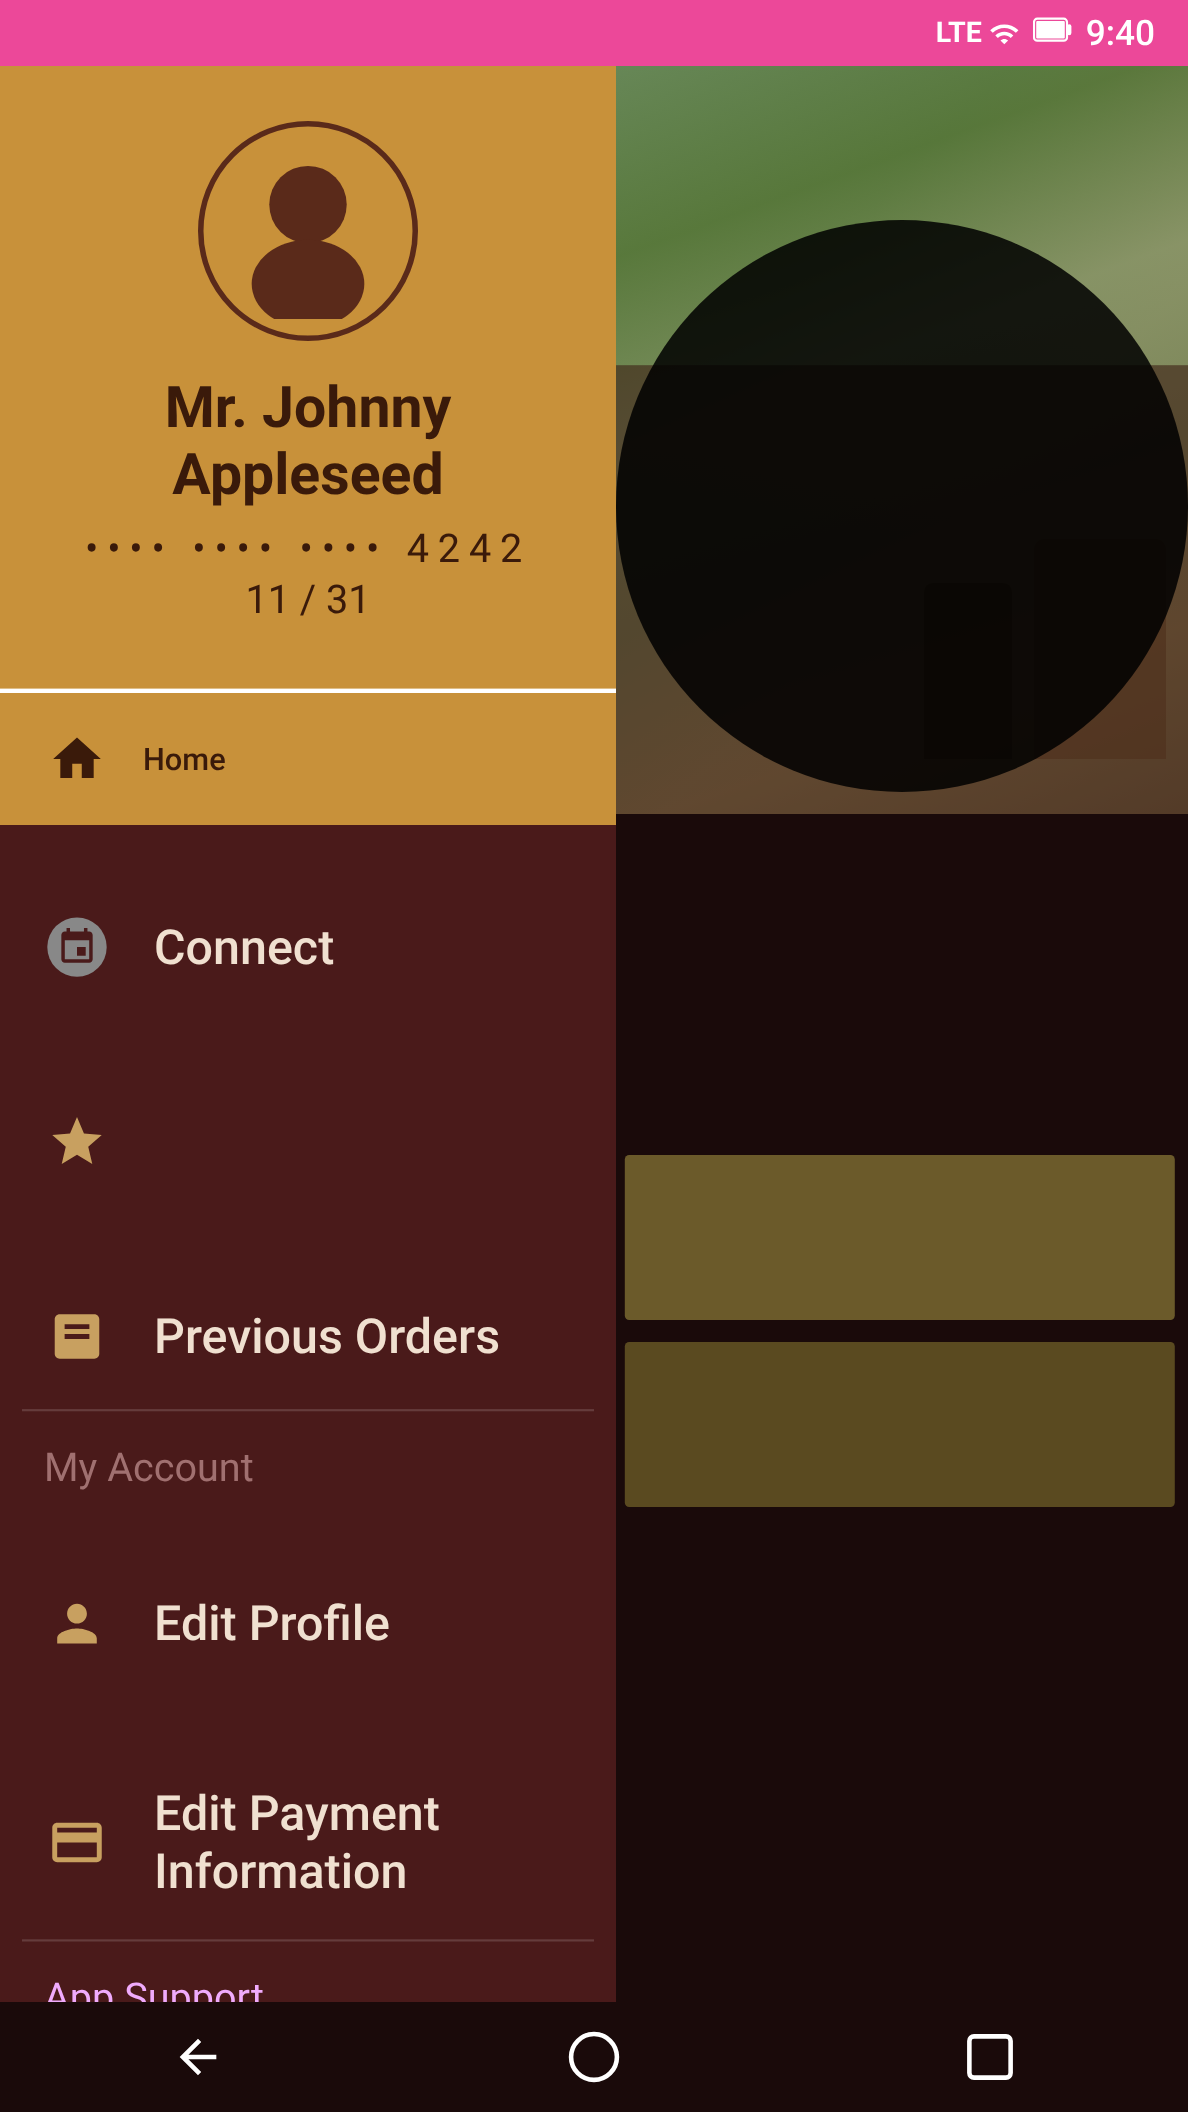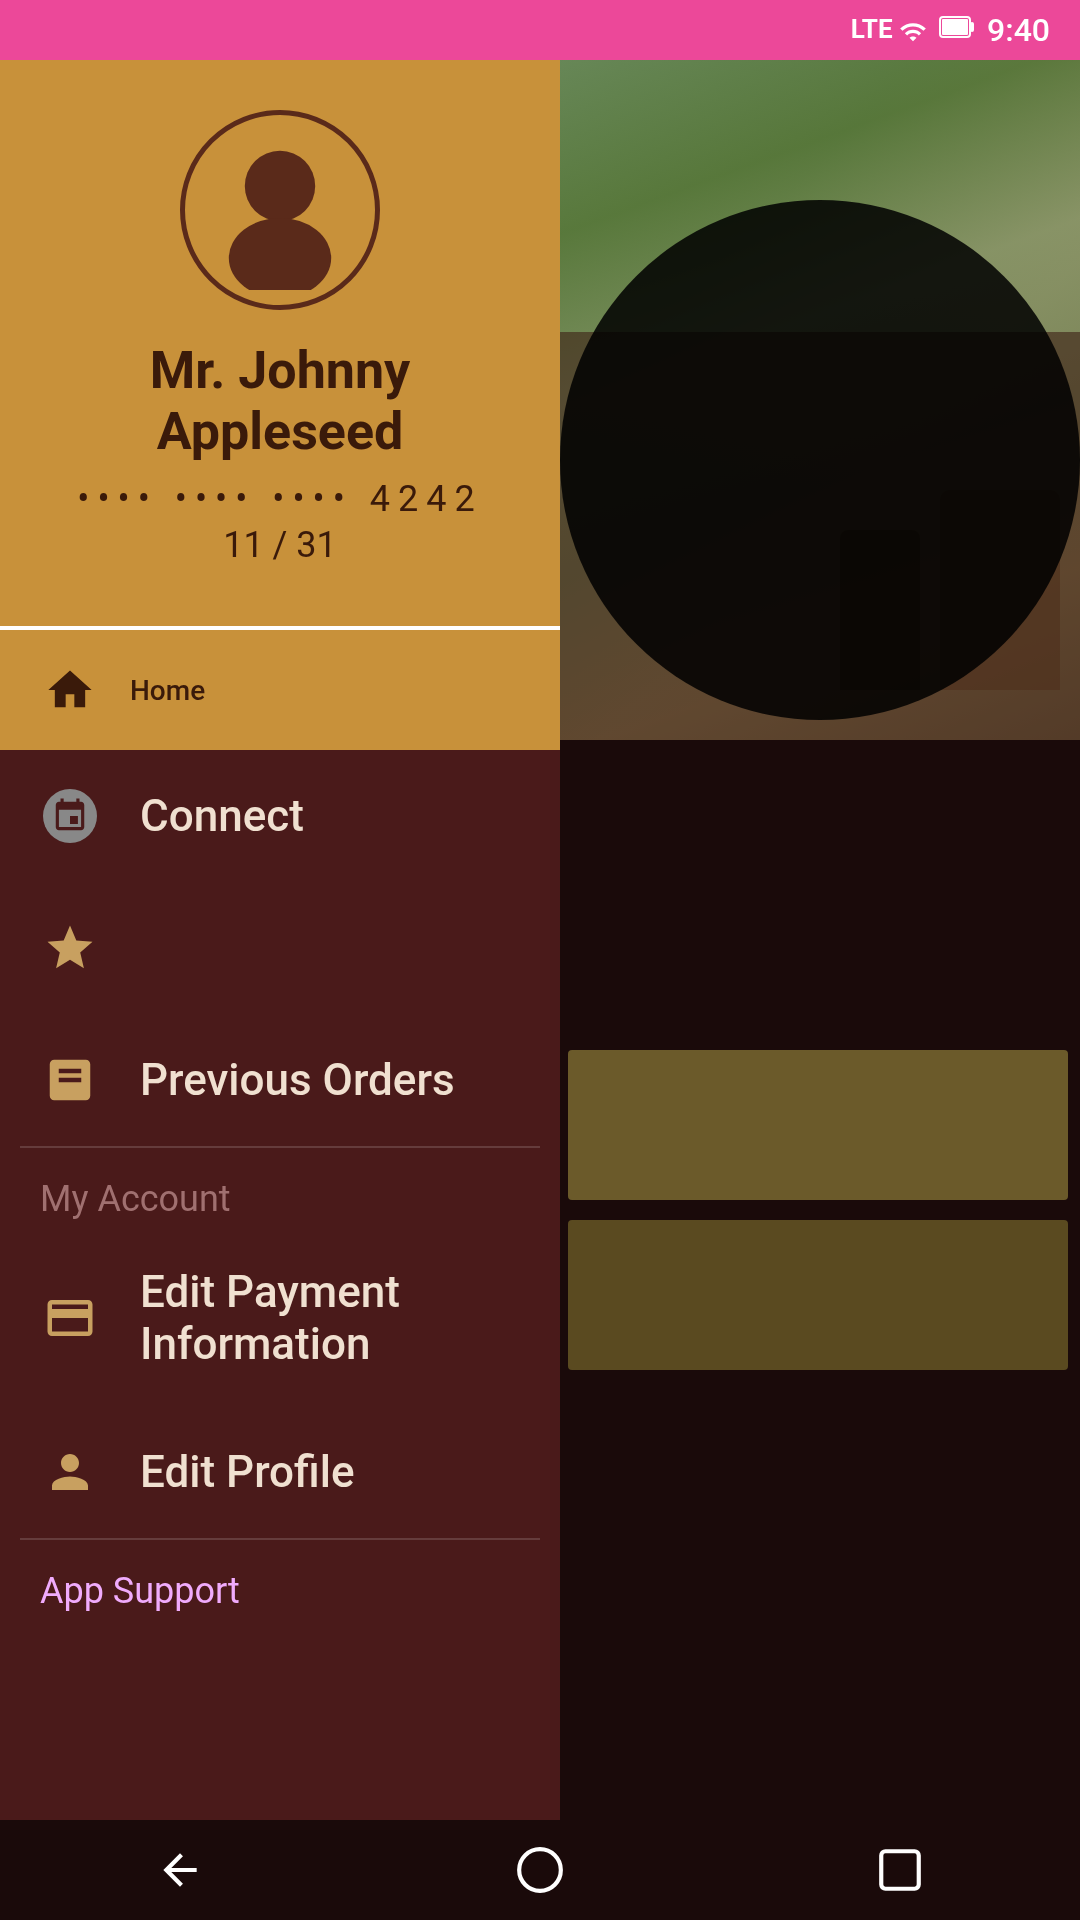--- a/index.html
+++ b/index.html
@@ -195,20 +195,21 @@
       font-size: 36px;
       padding: 30px 40px 10px 40px;
     }
 
     .dark-nav-item {
       display: flex;
       align-items: center;
       padding: 36px 40px;
       cursor: pointer;
       gap: 40px;
+      margin-top: 45px;
     }
 
     .dark-nav-icon {
       width: 60px;
       height: 60px;
       display: flex;
       align-items: center;
       justify-content: center;
       flex-shrink: 0;
     }
@@ -347,33 +348,33 @@
 
     <div class="dark-separator"></div>
 
     <div style="padding: 30px 40px 10px 40px;">
       <span class="section-label" style="padding:0;">My Account</span>
     </div>
 
     <div class="dark-nav-item">
       <div class="dark-nav-icon">
         <svg width="54" height="54" viewBox="0 0 24 24" style="fill:#c8a060;">
-          <path d="M20 4H4c-1.11 0-1.99.89-1.99 2L2 18c0 1.11.89 2 2 2h16c1.11 0 2-.89 2-2V6c0-1.11-.89-2-2-2zm0 14H4v-6h16v6zm0-10H4V6h16v2z"></path>
+          <path d="M12 12c2.21 0 4-1.79 4-4s-1.79-4-4-4-4 1.79-4 4 1.79 4 4 4zm0 2c-2.67 0-8 1.34-8 4v2h16v-2c0-2.66-5.33-4-8-4z"></path>
         </svg>
       </div>
-      <span class="dark-nav-label">Edit Payment Information</span>
+      <span class="dark-nav-label">Edit Profile</span>
     </div>
 
     <div class="dark-nav-item">
       <div class="dark-nav-icon">
         <svg width="54" height="54" viewBox="0 0 24 24" style="fill:#c8a060;">
-          <path d="M12 12c2.21 0 4-1.79 4-4s-1.79-4-4-4-4 1.79-4 4 1.79 4 4 4zm0 2c-2.67 0-8 1.34-8 4v2h16v-2c0-2.66-5.33-4-8-4z"></path>
+          <path d="M20 4H4c-1.11 0-1.99.89-1.99 2L2 18c0 1.11.89 2 2 2h16c1.11 0 2-.89 2-2V6c0-1.11-.89-2-2-2zm0 14H4v-6h16v6zm0-10H4V6h16v2z"></path>
         </svg>
       </div>
-      <span class="dark-nav-label">Edit Profile</span>
+      <span class="dark-nav-label">Edit Payment Information</span>
     </div>
 
 
     <div class="dark-separator"></div>
 
     <div style="padding: 30px 40px;">
       <span class="app-support-label" style="font-size:36px; color:#f0abfc;">App Support</span>
     </div>
 
   </div>

